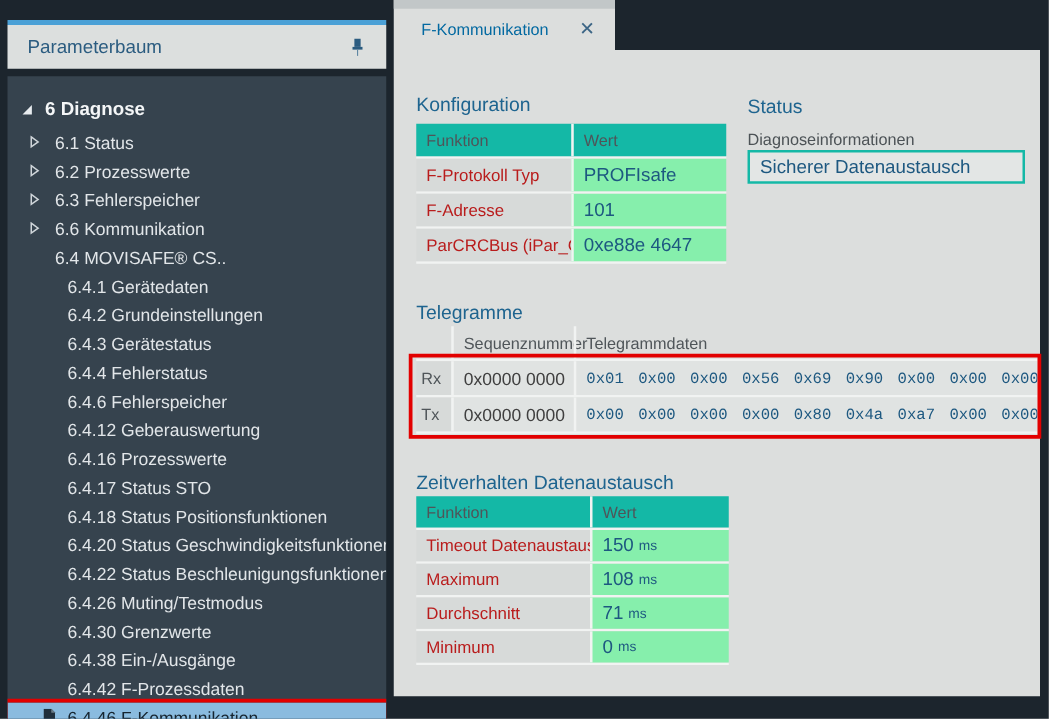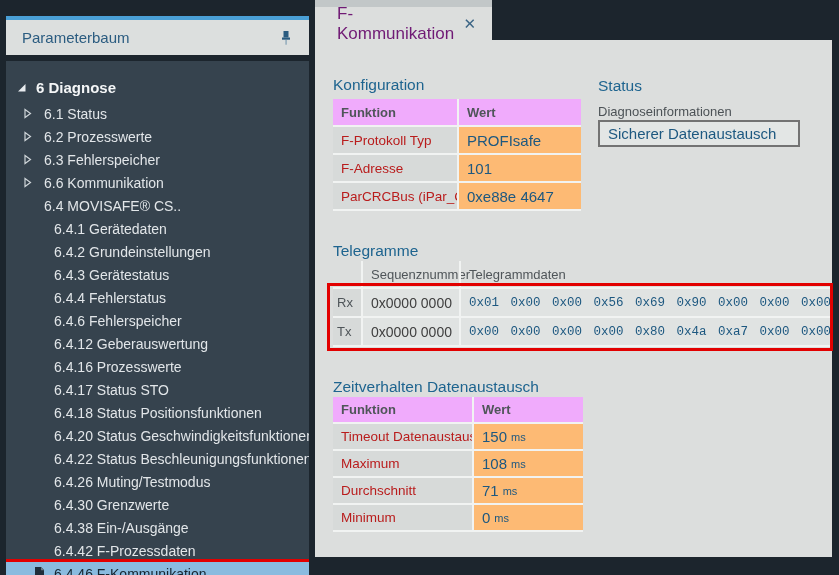--- a/index.html
+++ b/index.html
@@ -25,43 +25,43 @@
   .marker{width:22px;display:inline-flex;align-items:center;justify-content:flex-start;flex:0 0 22px}
   .level0 .marker{width:20px;flex:0 0 20px}
   .doc-icon{display:inline-flex;margin:0 8px 0 0;margin-left:-20px;width:12px}
   .tree-item.selected{background:#8abbdf;color:#16242f;outline:3px solid #e20000;outline-offset:0px}
   .tree-label{overflow:hidden;text-overflow:clip}
   
   .tab{position:absolute;left:315px;top:0;width:177px;height:40px;background:#dcdedd;cursor:pointer}
   .tab-top{position:absolute;left:0;top:0;width:100%;height:7px;background:#c2c7c8}
   .tab-inner{position:absolute;left:0;top:7px;width:100%;height:33px;display:flex;align-items:center;
     justify-content:space-between;box-sizing:border-box;padding:0 14px 0 22px}
-  .tab-label{color:#701a75;font-size:17px}
+  .tab-label{color:#0369a1;font-size:13px}
   .tab-close{color:#3c6585;font-size:15px;line-height:1;cursor:pointer;padding:2px}
   
   .content{position:absolute;left:315px;top:40px;width:517px;height:517px;background:#dcdedd}
   .sec-h{position:absolute;color:#1e648f;font-size:15.5px;white-space:nowrap}
   
   .kv{position:absolute}
   .kv-row{display:flex;border-bottom:2px solid #f1f3f2}
   .kv-cell{display:flex;align-items:center;box-sizing:border-box;padding:0 8px;white-space:nowrap}
   .kv-label{background:#d7dad9;color:#b91c1c;font-size:13.5px}
-  .kv-value{flex:1;background:#fdba74;border-left:2px solid #f1f3f2;color:#1d5880;font-size:15px}
-  .kv-header .kv-label,.kv-header .kv-value{background:#f0abfc;color:#4f5559;font-size:13px;font-weight:bold}
+  .kv-value{flex:1;background:#86efac;border-left:2px solid #f1f3f2;color:#1d5880;font-size:15px}
+  .kv-header .kv-label,.kv-header .kv-value{background:#14b8a6;color:#4f5559;font-size:13px;font-weight:normal}
   .kv-unit{font-size:11px;margin-left:4px;color:#1d5880}
   .kv-konfig{left:18px;top:59px;width:248px}
   .kv-konfig .kv-row{height:26px}
   .kv-konfig .kv-label{width:124px;flex:0 0 124px}
   .kv-zeit{left:18px;top:357px;width:250px}
   .kv-zeit .kv-row{height:25px}
   .kv-zeit .kv-label{width:139px;flex:0 0 139px}
   
   .status-label{position:absolute;left:283px;top:64px;color:#4c5256;font-size:13px}
-  .status-field{position:absolute;left:283px;top:80px;width:202px;height:27px;background:#e3e6e5;
-    border:2px solid #737373;box-sizing:border-box;display:flex;align-items:center;padding-left:8px;
+  .status-field{position:absolute;left:283px;top:80px;width:222px;height:27px;background:#e3e6e5;
+    border:2px solid #14b8a6;box-sizing:border-box;display:flex;align-items:center;padding-left:8px;
     color:#1d5880;font-size:15px;white-space:nowrap}
   
   .tg{position:absolute;left:18px;top:221px;width:497px}
   .tg-row{display:flex;border-bottom:2px solid #f1f3f2;height:26px}
   .tg-datarow{height:27px}
   .tg-cell{display:flex;align-items:center;box-sizing:border-box;white-space:nowrap}
   .tg-dir{width:28px;flex:0 0 28px;background:#d7dad9;color:#4f5559;font-size:13px;padding-left:4px}
   .tg-seq{width:98px;flex:0 0 98px;background:#e0e3e2;border-left:2px solid #f1f3f2;color:#404040;
     font-size:14px;padding-left:8px}
   .tg-data{flex:1;background:#e0e3e2;border-left:2px solid #f1f3f2;color:#1d5880;

